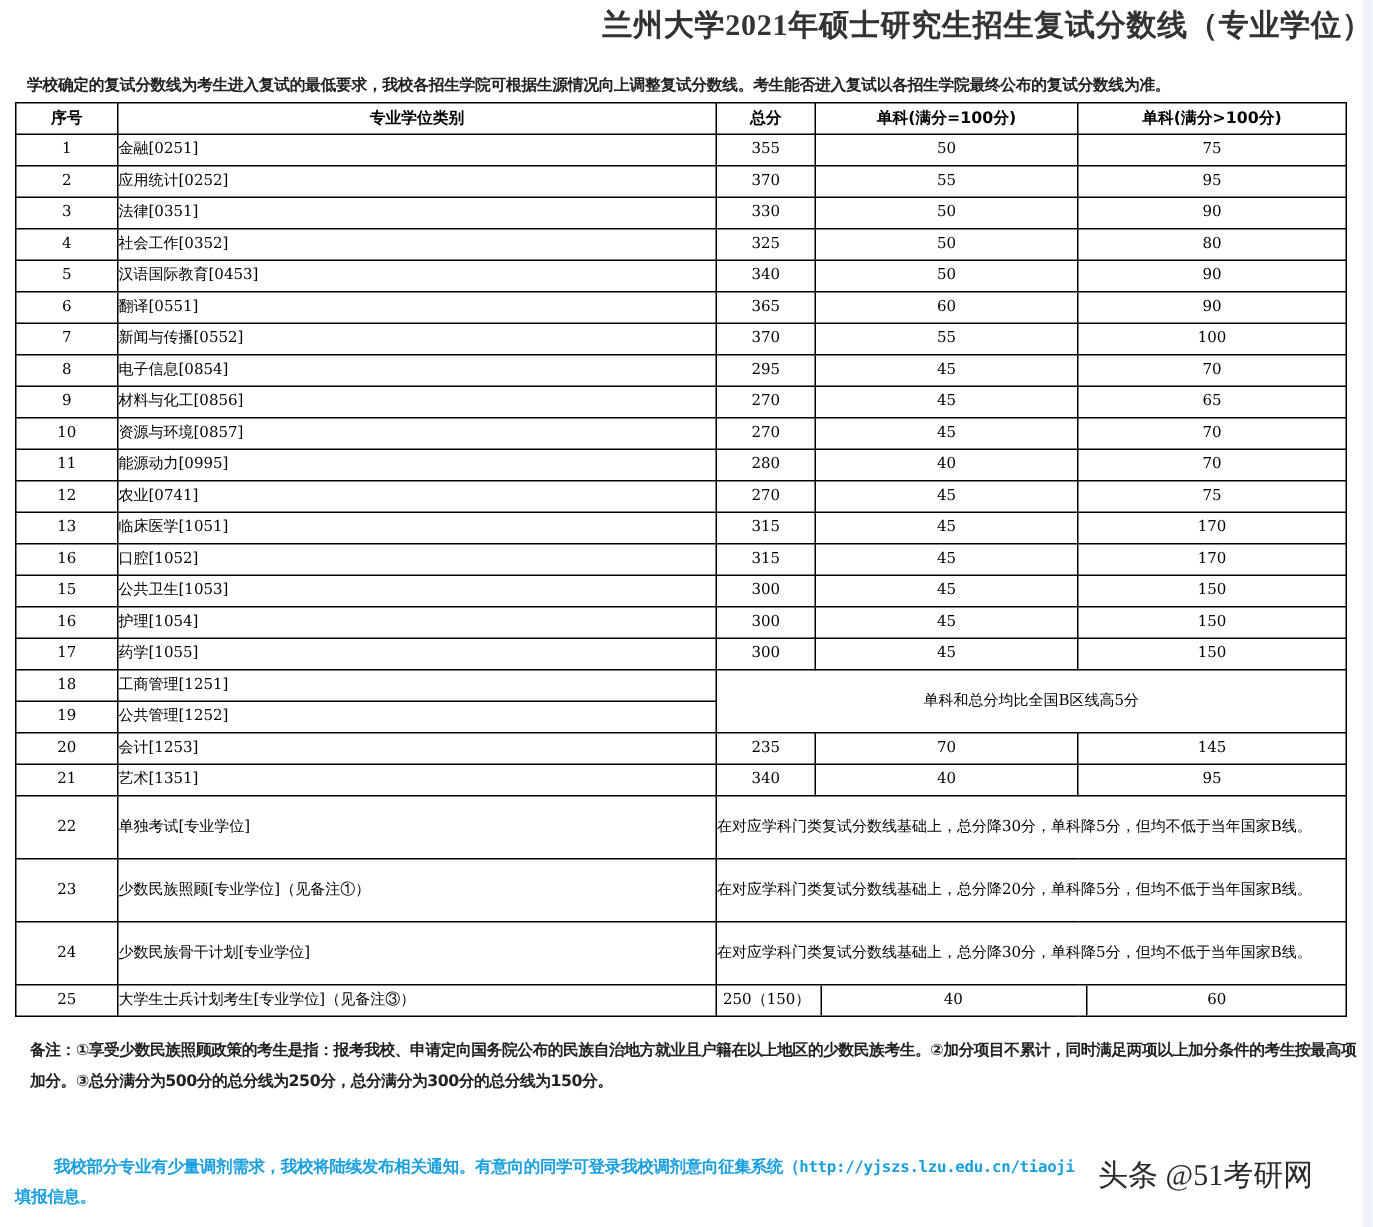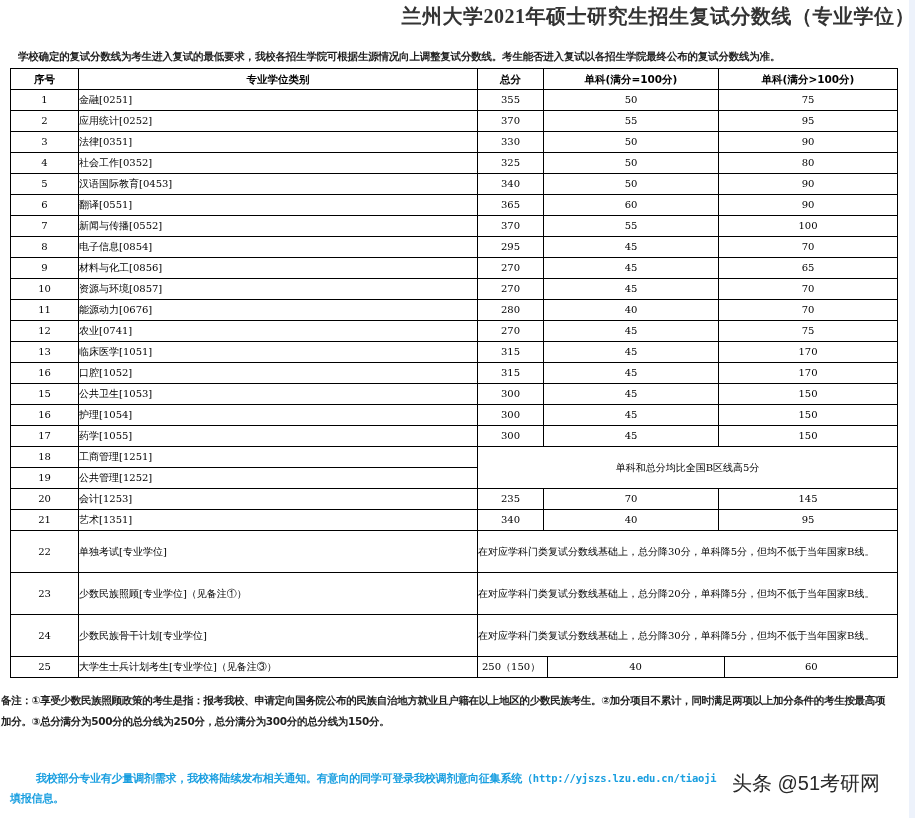--- a/index.html
+++ b/index.html
@@ -29,34 +29,34 @@
   table.scores th { font-family:"DejaVu Sans", sans-serif; font-weight:bold; font-size:10.5px; height:20px; }
   td.c { text-align:center; }
   td.name { text-align:left; padding-left:1px; white-space:nowrap; }
   td.note { text-align:left; padding-left:2px; line-height:22px; white-space:normal; font-size:10px; }
   tr.tall td { height:41px; }
   .r25 td { height:19px; }
   .sub25 { width:100%; height:100%; border-collapse:collapse; table-layout:fixed; }
   .sub25 td { border:none !important; border-left:1px solid #000 !important; text-align:center; height:19px; }
   .sub25 td:first-child { border-left:none !important; text-align:left; padding-left:4px; }
   .remarks {
-    position:absolute; top:690px; left:1px; width:890px;
+    position:absolute; top:690px; left:20px; width:890px;
     font-family:"DejaVu Sans", sans-serif; font-size:10.5px; font-weight:bold; line-height:21px; color:#222;
     letter-spacing:-0.3px;
   }
   .notice {
     position:absolute; top:768px; left:10px; width:890px;
     font-family:"DejaVu Sans", sans-serif; font-size:11px; font-weight:bold; line-height:20px; color:#1a9fe0;
     letter-spacing:-0.2px;
   }
   .notice .indent { display:inline-block; width:26px; }
   .notice .url { font-family:"DejaVu Sans Mono", monospace; font-size:10.5px; }
   .watermark {
     position:absolute; top:770px; left:732px;
-    font-family:Liberation Sans, sans-serif; font-size:20px; color:#2a2a2a;
+    font-family:Liberation Serif, serif; font-size:20px; color:#2a2a2a;
     text-shadow:0 0 2px #fff, 0 0 3px #fff, 1px 1px 0 #fff, -1px -1px 0 #fff;
     white-space:nowrap;
   }
 </style>
 </head>
 <body>
 
 <div class="right-strip"></div>
 
 <div class="title">兰州大学2021年硕士研究生招生复试分数线（专业学位）</div>
@@ -145,21 +145,21 @@
       </tr>
       <tr>
         <td class="c">10</td>
         <td class="name">资源与环境[0857]</td>
         <td class="c">270</td>
         <td class="c">45</td>
         <td class="c">70</td>
       </tr>
       <tr>
         <td class="c">11</td>
-        <td class="name">能源动力[0676]</td>
+        <td class="name">能源动力[0995]</td>
         <td class="c">280</td>
         <td class="c">40</td>
         <td class="c">70</td>
       </tr>
       <tr>
         <td class="c">12</td>
         <td class="name">农业[0741]</td>
         <td class="c">270</td>
         <td class="c">45</td>
         <td class="c">75</td>

